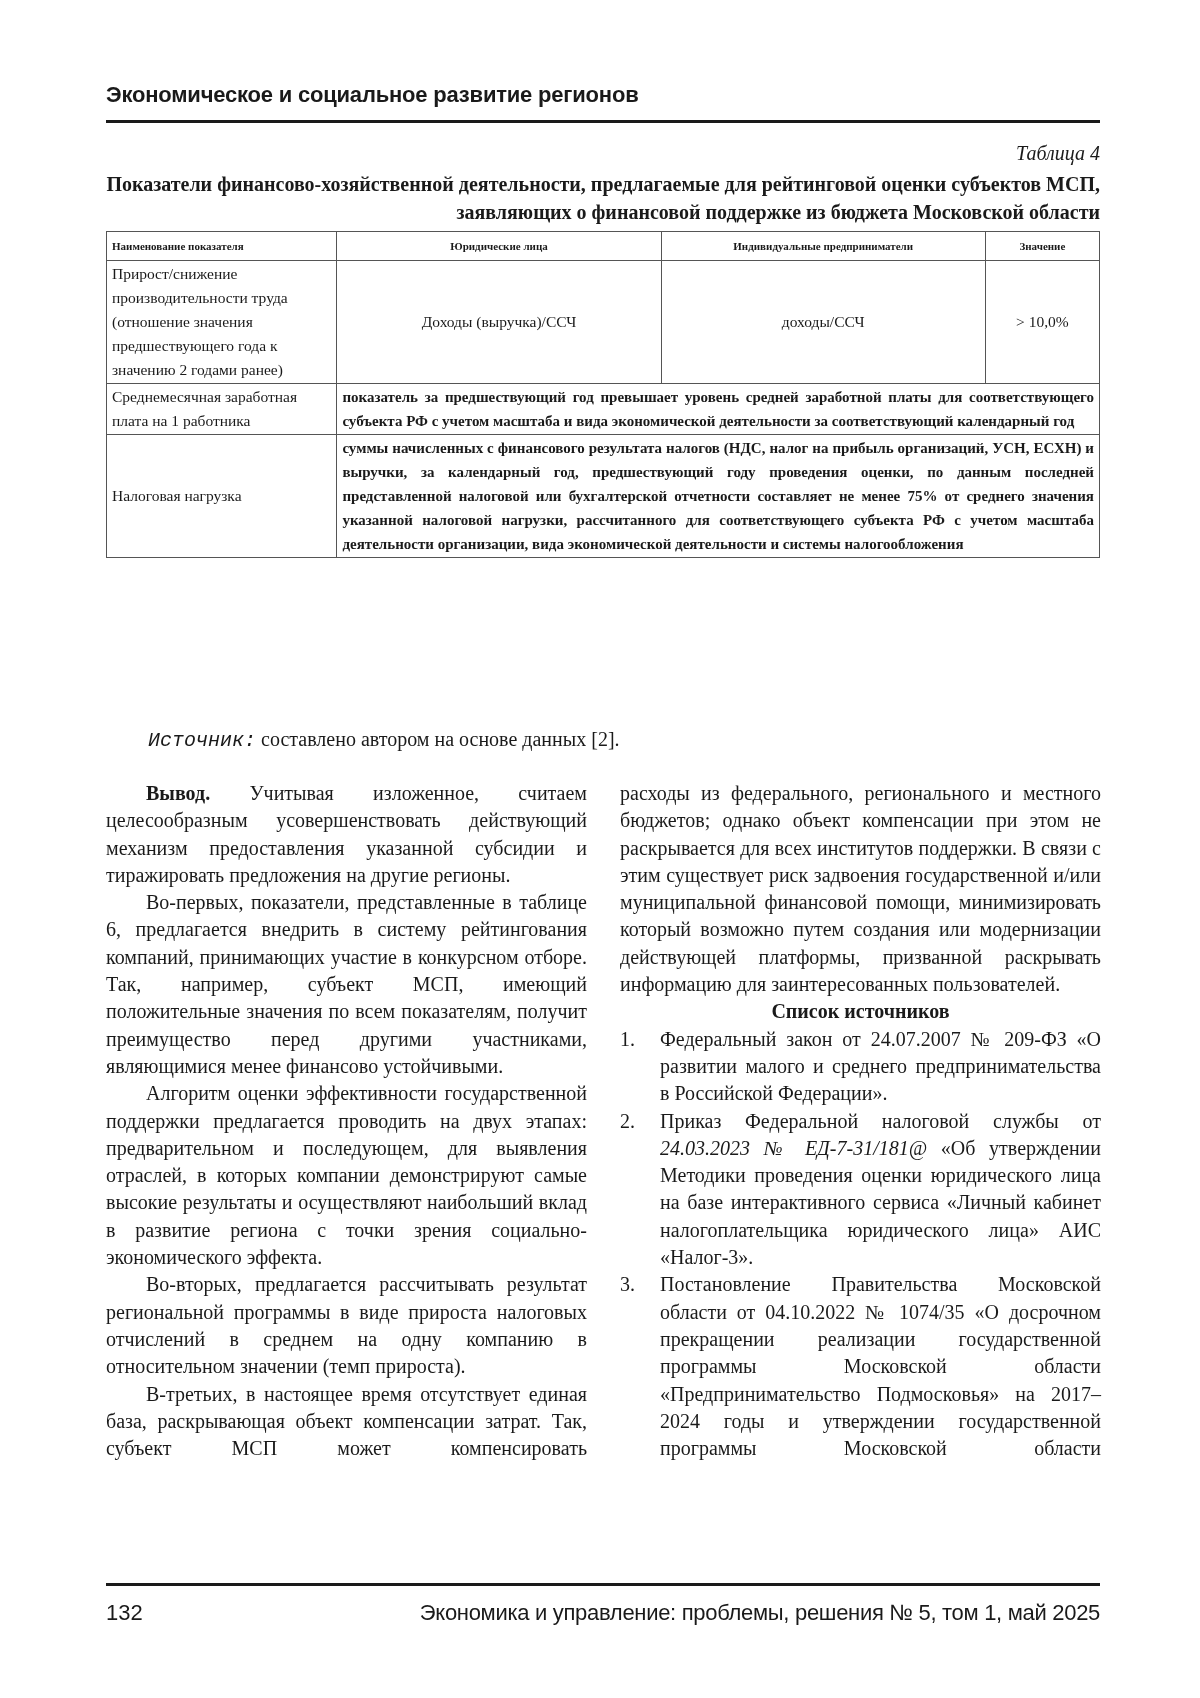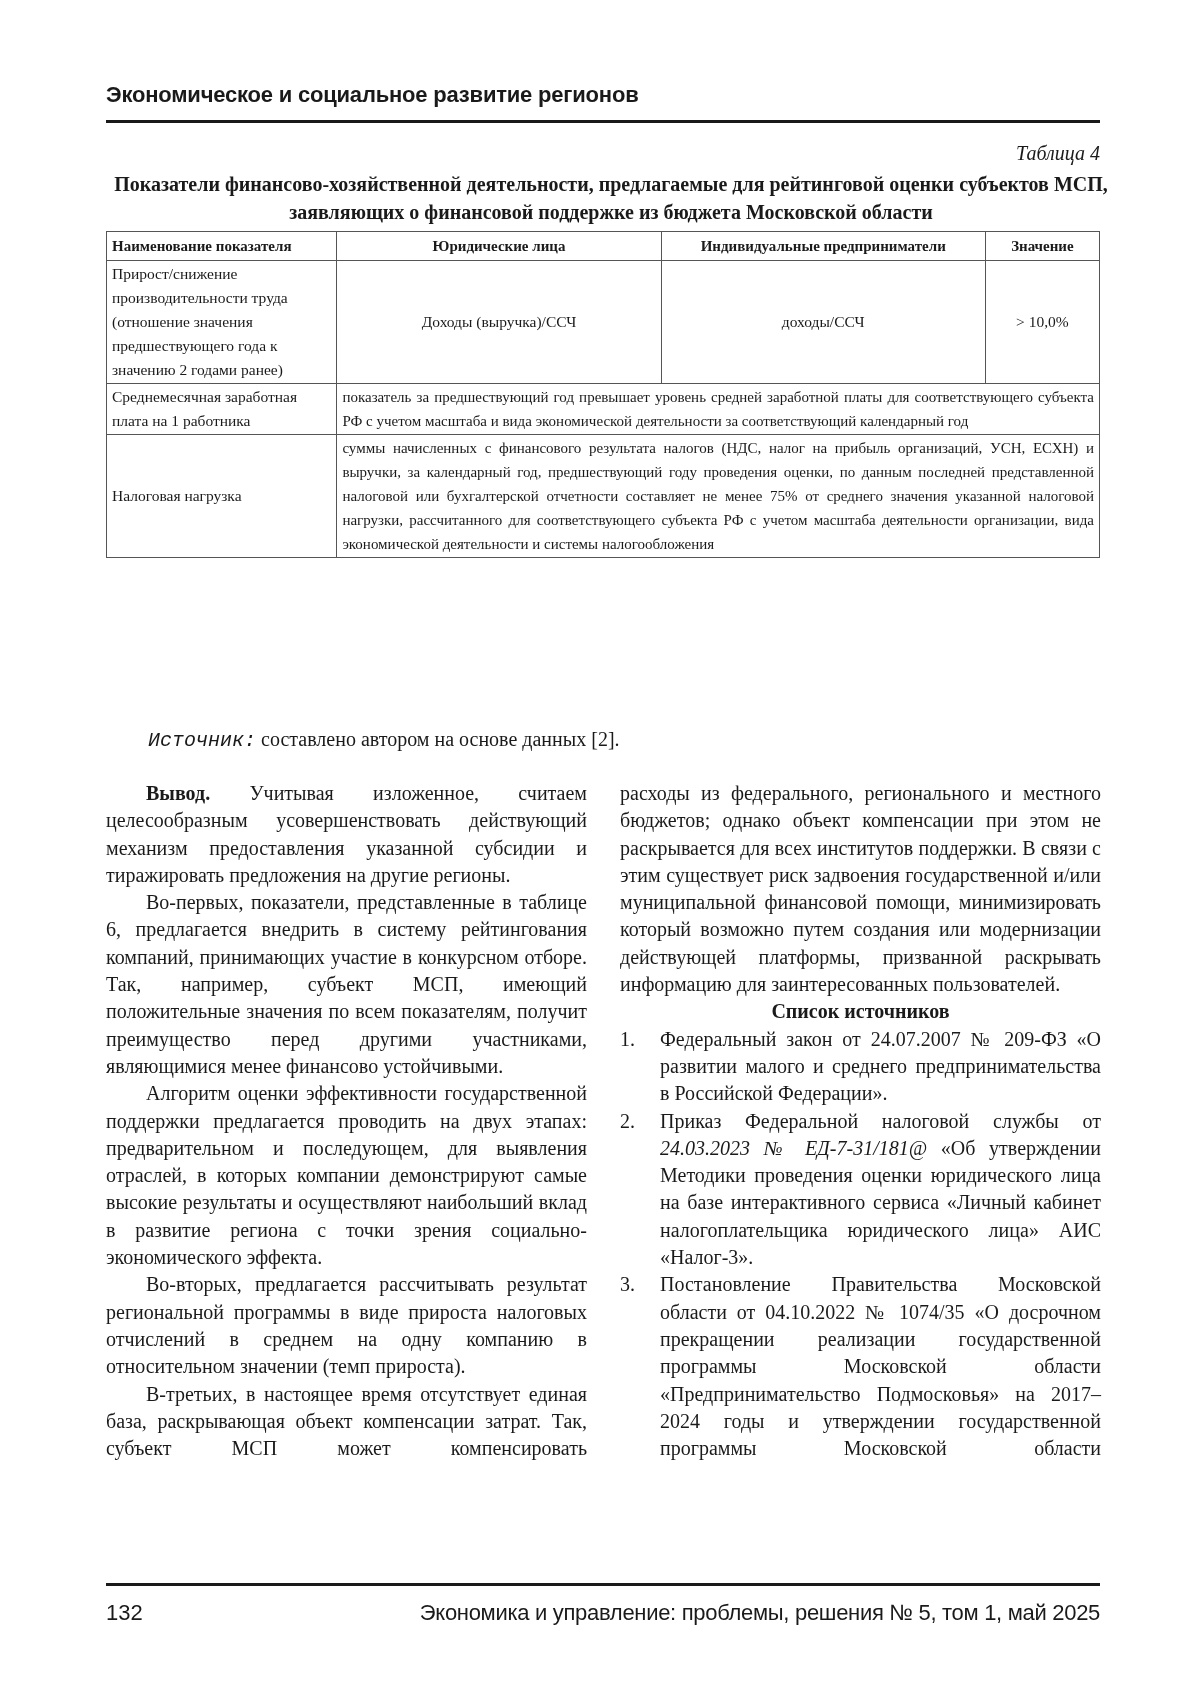--- a/index.html
+++ b/index.html
@@ -11,39 +11,39 @@
     font-family: "Liberation Sans", sans-serif; font-weight: bold; font-size: 22px;
     letter-spacing: -0.2px;
   }
   .head-rule { position: absolute; left: 0; top: 120px; width: 994px; height: 3px; background: #1a1a1a; }
 
   .table-label {
     position: absolute; right: 0; top: 142px;
     font-family: "Liberation Serif", serif; font-style: italic; font-size: 20px;
   }
   .table-title {
-    position: absolute; left: 8px; top: 170px; width: 994px; text-align: center;
+    position: absolute; left: 0; top: 170px; width: 994px; text-align: right;
     font-family: "Liberation Serif", serif; font-weight: bold; font-size: 20px; line-height: 28px;
   }
 
   table.indicators {
     position: absolute; left: 0; top: 231px; width: 994px;
     border-collapse: collapse; font-family: "Liberation Serif", serif; font-size: 15.5px;
   }
   table.indicators th, table.indicators td {
     border: 1px solid #555; padding: 1px 5px; vertical-align: middle; line-height: 24px;
   }
-  table.indicators th { font-weight: bold; text-align: center; font-size: 15px; height: 26px; }
+  table.indicators th { font-weight: bold; text-align: center; font-size: 11px; height: 26px; }
   table.indicators th:first-child { text-align: left; }
   .col-name { width: 226px; }
   .col-legal { width: 318px; }
   .col-ip { width: 318px; }
   .col-val { width: 112px; }
   td.c { text-align: center; }
-  td.desc { text-align: justify; font-size: 15px; line-height: 23.5px; padding: 0 5px; }
+  td.desc { text-align: justify; font-size: 15px; line-height: 23.5px; padding: 0 5px; font-weight: bold; }
 
   .source-note {
     position: absolute; left: 42px; top: 728px;
     font-family: "Liberation Serif", serif; font-size: 20px;
   }
   .source-note em { font-style: italic; font-family: Liberation Mono, monospace; }
 
   .col {
     position: absolute; top: 780px; width: 481px;
     font-family: "Liberation Serif", serif; font-size: 20px; line-height: 27.3px;

